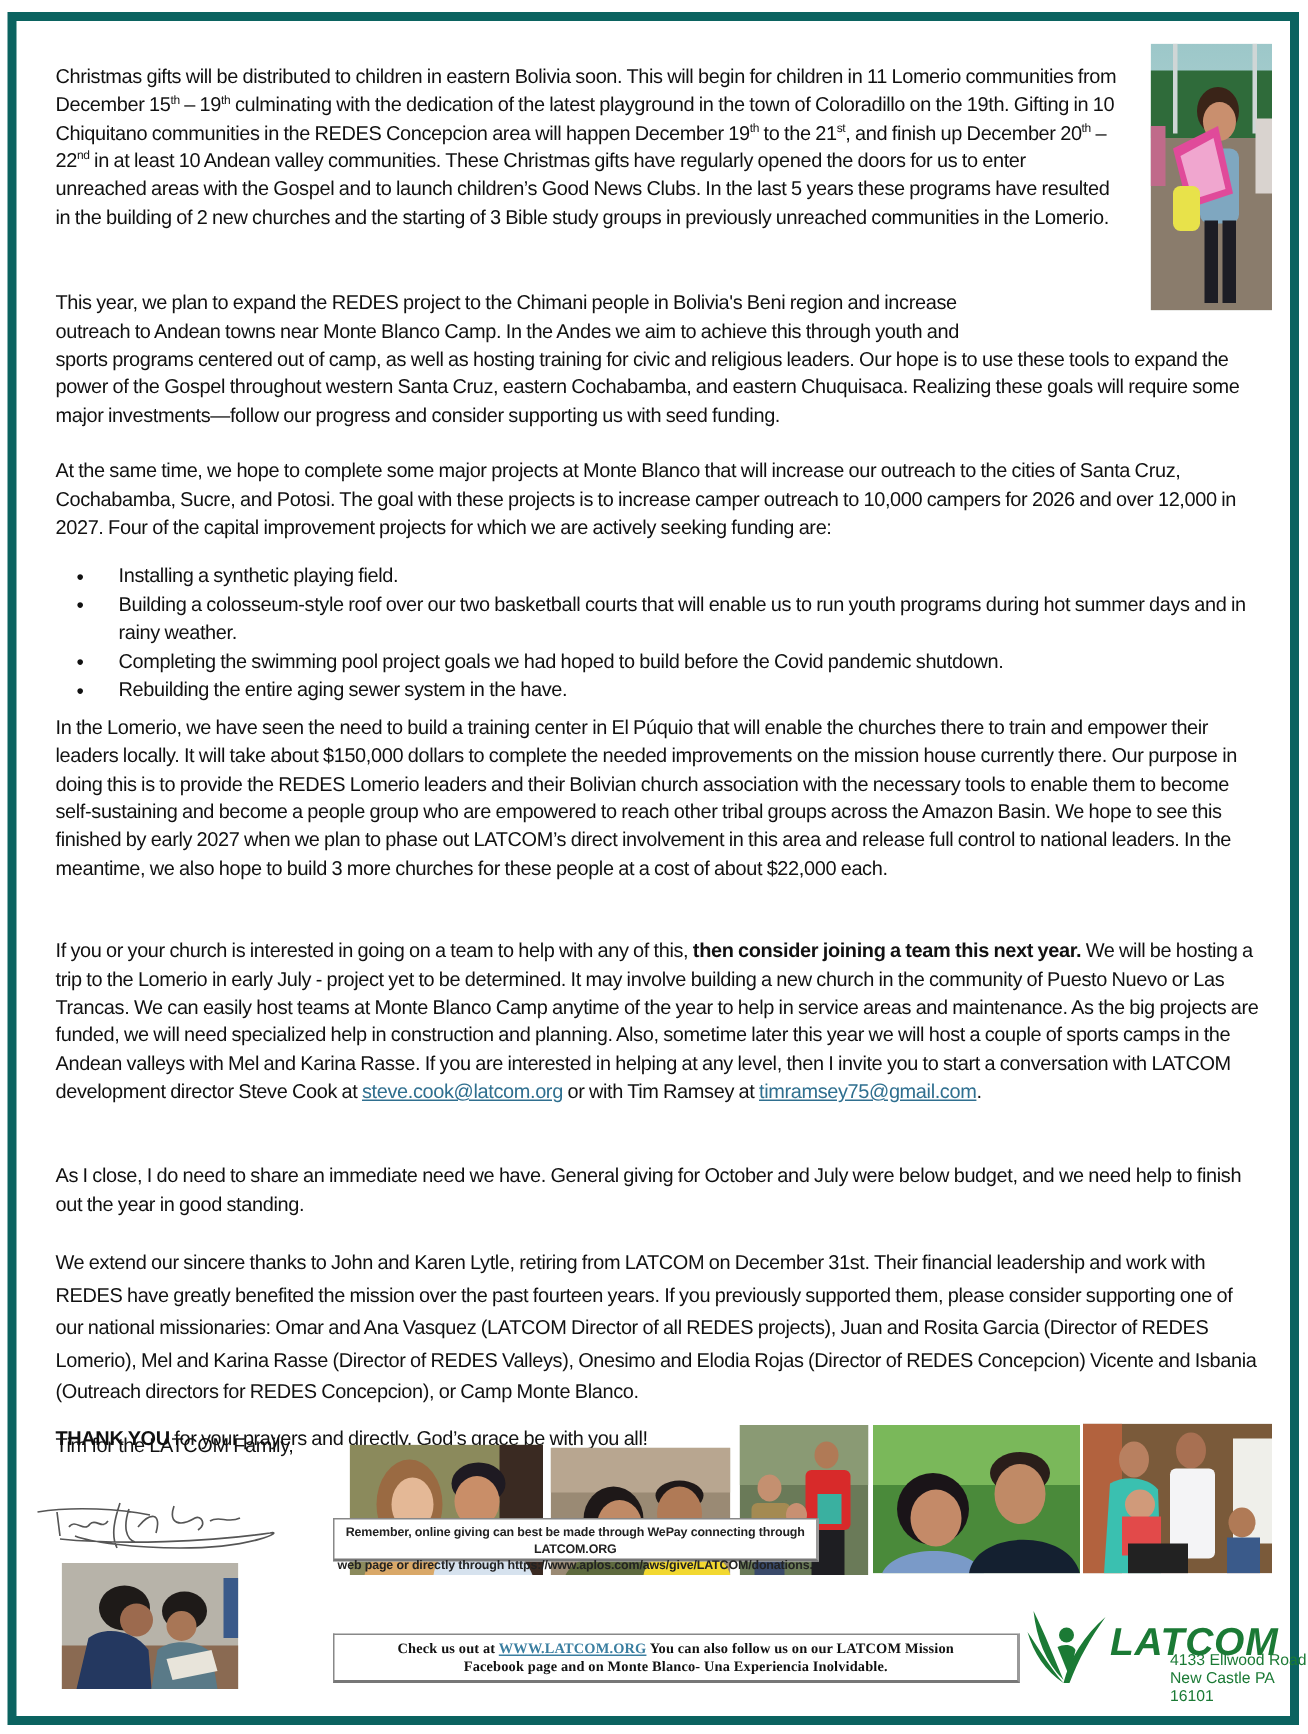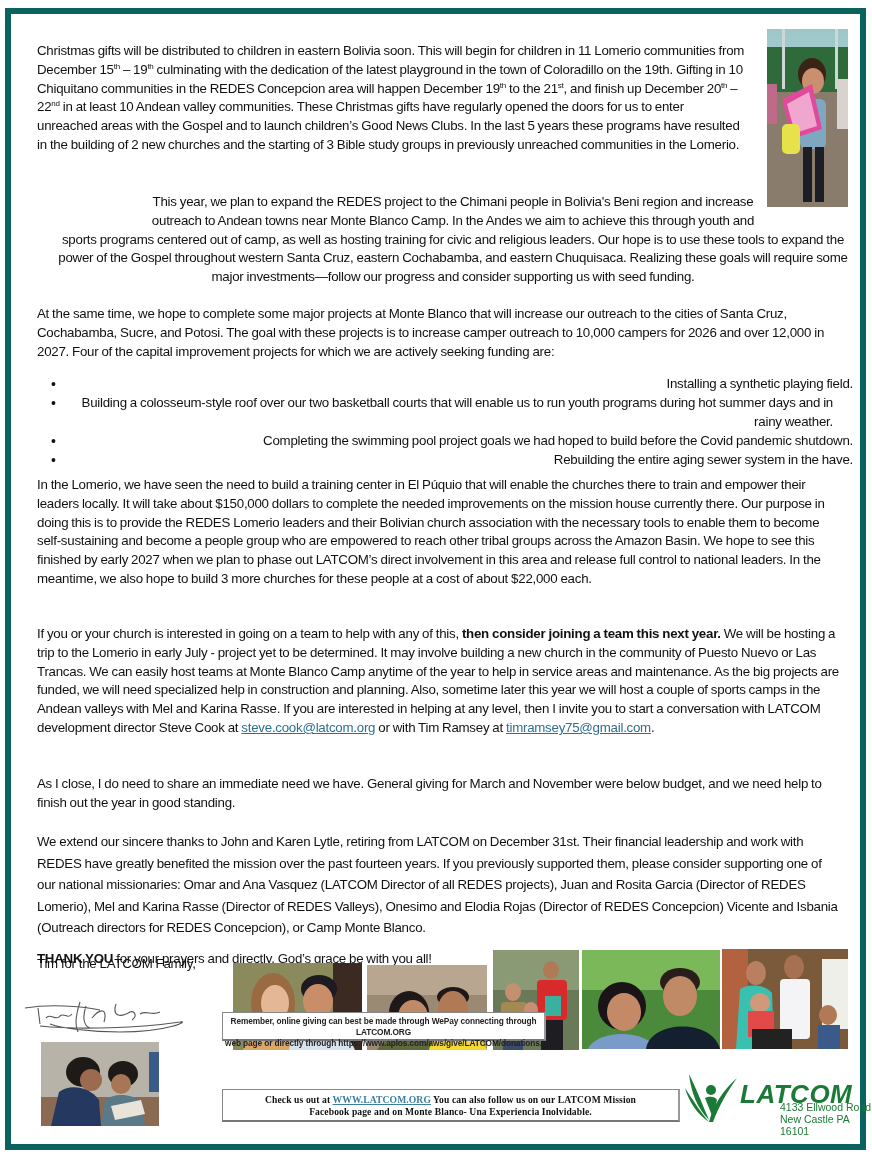--- a/index.html
+++ b/index.html
@@ -6,21 +6,21 @@
   body { width: 872px; height: 1156px; position: relative; overflow: hidden;
          font-family: "Liberation Sans", sans-serif; color: #111; }
   .frame { position: absolute; left: 5px; top: 8px; width: 849px; height: 1130px;
            border: 6px solid #0b6360; background: #fff; }
   .txt { position: absolute; font-size: 13.3px; line-height: 18.8px; letter-spacing: -0.25px;
          word-spacing: -0.4px; color: #111; }
   .txt p { margin: 14px; }
   sup { font-size: 8px; line-height: 0; vertical-align: 5px; }
   a.link { color: #2f6f8f; }
   b { font-weight: bold; }
-  ul.bullets { margin: 0; padding: 0; list-style: none; text-align: right; }
+  ul.bullets { margin: 0; padding: 0; list-style: none; }
   ul.bullets li { position: relative; padding-left: 56px; }
   ul.bullets li::before { content: "\2022"; position: absolute; left: 28px; top: 0; font-size: 14px; }
   .photo { position: absolute; overflow: hidden; }
   .boxnote { position: absolute; border: 1px solid #888; border-bottom: 2px solid #777;
              border-right: 2px solid #999; background: #fff; text-align: center; }
   .note1 { font-family: "Liberation Sans", sans-serif; font-weight: bold; font-size: 8.3px;
            line-height: 11px; color: #222; letter-spacing: -0.1px; }
   .note2 { font-family: "Liberation Serif", serif; font-weight: bold; font-size: 9.6px;
            line-height: 12px; color: #111; letter-spacing: 0.1px; }
   .note2 a { color: #3a7ea0; text-decoration: underline; }
@@ -57,21 +57,21 @@
     <polygon points="15,70 45,55 55,100 25,110" fill="#e04a9a"></polygon>
     <polygon points="20,75 42,63 50,97 28,104" fill="#f0a6cf"></polygon>
     <rect x="15" y="95" width="18" height="30" rx="5" fill="#e8e24a"></rect>
     <rect x="36" y="118" width="9" height="55" fill="#1d1d25"></rect>
     <rect x="48" y="118" width="9" height="55" fill="#1d1d25"></rect>
     <rect x="0" y="55" width="10" height="40" fill="#c06a8a"></rect>
     <rect x="70" y="50" width="11" height="50" fill="#d9d3cf"></rect>
   </svg>
 </div>
 
-<div class="txt" style="left:38px; top:179px; width:830px;text-align:center;">
+<div class="txt" style="left:23px; top:179px; width:830px;">
   <p><span>This year, we plan to expand the REDES project to the Chimani people in Bolivia's Beni region and increase</span><br><span>outreach to Andean towns near Monte Blanco Camp. In the Andes we aim to achieve this through youth and</span><br><span>sports programs centered out of camp, as well as hosting training for civic and religious leaders. Our hope is to use these tools to expand the power of the Gospel throughout western Santa Cruz, eastern Cochabamba, and eastern Chuquisaca. Realizing these goals will require some major investments—follow our progress and consider supporting us with seed funding.</span></p>
 </div>
 
 <div class="txt" style="left:23px; top:291px; width:830px;">
   <p>At the same time, we hope to complete some major projects at Monte Blanco that will increase our outreach to the cities of Santa Cruz, Cochabamba, Sucre, and Potosi. The goal with these projects is to increase camper outreach to 10,000 campers for 2026 and over 12,000 in 2027.  Four of the capital improvement projects for which we are actively seeking funding are:</p>
   <ul class="bullets">
     <li>Installing a synthetic playing field.</li>
     <li style="padding-right:20px;">Building a colosseum-style roof over our two basketball courts that will enable us to run youth programs during hot summer days and in rainy weather.</li>
     <li>Completing the swimming pool project goals we had hoped to build before the Covid pandemic shutdown.</li>
     <li>Rebuilding the entire aging sewer system in the have.</li>
@@ -80,21 +80,21 @@
 
 <div class="txt" style="left:23px; top:462px; width:830px;">
   <p>In the Lomerio, we have seen the need to build a training center in El Púquio that will enable the churches there to train and empower their leaders locally. It will take about $150,000 dollars to complete the needed improvements on the mission house currently there.  Our purpose in doing this is to provide the REDES Lomerio leaders and their Bolivian church association with the necessary tools to enable them to become self-sustaining and become a people group who are empowered to reach other tribal groups across the Amazon Basin. We hope to see this finished by early 2027 when we plan to phase out LATCOM’s direct involvement in this area and release full control to national leaders. In the meantime, we also hope to build 3 more churches for these people at a cost of about $22,000 each.</p>
 </div>
 
 <div class="txt" style="left:23px; top:611px; width:830px;">
   <p><span>If you or your church is interested in going on a team to help with any of this, </span><b>then consider joining a team this next year.</b><span>  We will be hosting a trip to the Lomerio in early July - project yet to be determined. It may involve building a new church in the community of Puesto Nuevo or Las Trancas. We can easily host teams at Monte Blanco Camp anytime of the year to help in service areas and maintenance. As the big projects are funded, we will need specialized help in construction and planning. Also, sometime later this year we will host a couple of sports camps in the Andean valleys with Mel and Karina Rasse. If you are interested in helping at any level, then I invite you to start a conversation with LATCOM development director Steve Cook at </span><a class="link" href="#">steve.cook@latcom.org</a><span> or with Tim Ramsey at </span><a class="link" href="#">timramsey75@gmail.com</a><span>.</span></p>
 </div>
 
 <div class="txt" style="left:23px; top:761px; width:830px;">
-  <p>As I close, I do need to share an immediate need we have. General giving for March and November were below budget, and we need help to finish out the year in good standing.</p>
+  <p>As I close, I do need to share an immediate need we have. General giving for October and July were below budget, and we need help to finish out the year in good standing.</p>
 </div>
 
 <div class="txt" style="left:23px; top:817px; width:830px; line-height:21.5px;">
   <p>We extend our sincere thanks to John and Karen Lytle, retiring from LATCOM on December 31st. Their financial leadership and work with REDES have greatly benefited the mission over the past fourteen years. If you previously supported them, please consider supporting one of our national missionaries: Omar and Ana Vasquez (LATCOM Director of all REDES projects), Juan and Rosita Garcia (Director of REDES Lomerio), Mel and Karina Rasse (Director of REDES Valleys), Onesimo and Elodia Rojas (Director of REDES Concepcion) Vicente and Isbania (Outreach directors for REDES Concepcion), or Camp Monte Blanco.</p>
 </div>
 
 <div class="txt" style="left:23px; top:936px; width:600px;">
   <p><b>THANK YOU</b><span> for your prayers and directly. God’s grace be with you all!</span></p>
 </div>
 

